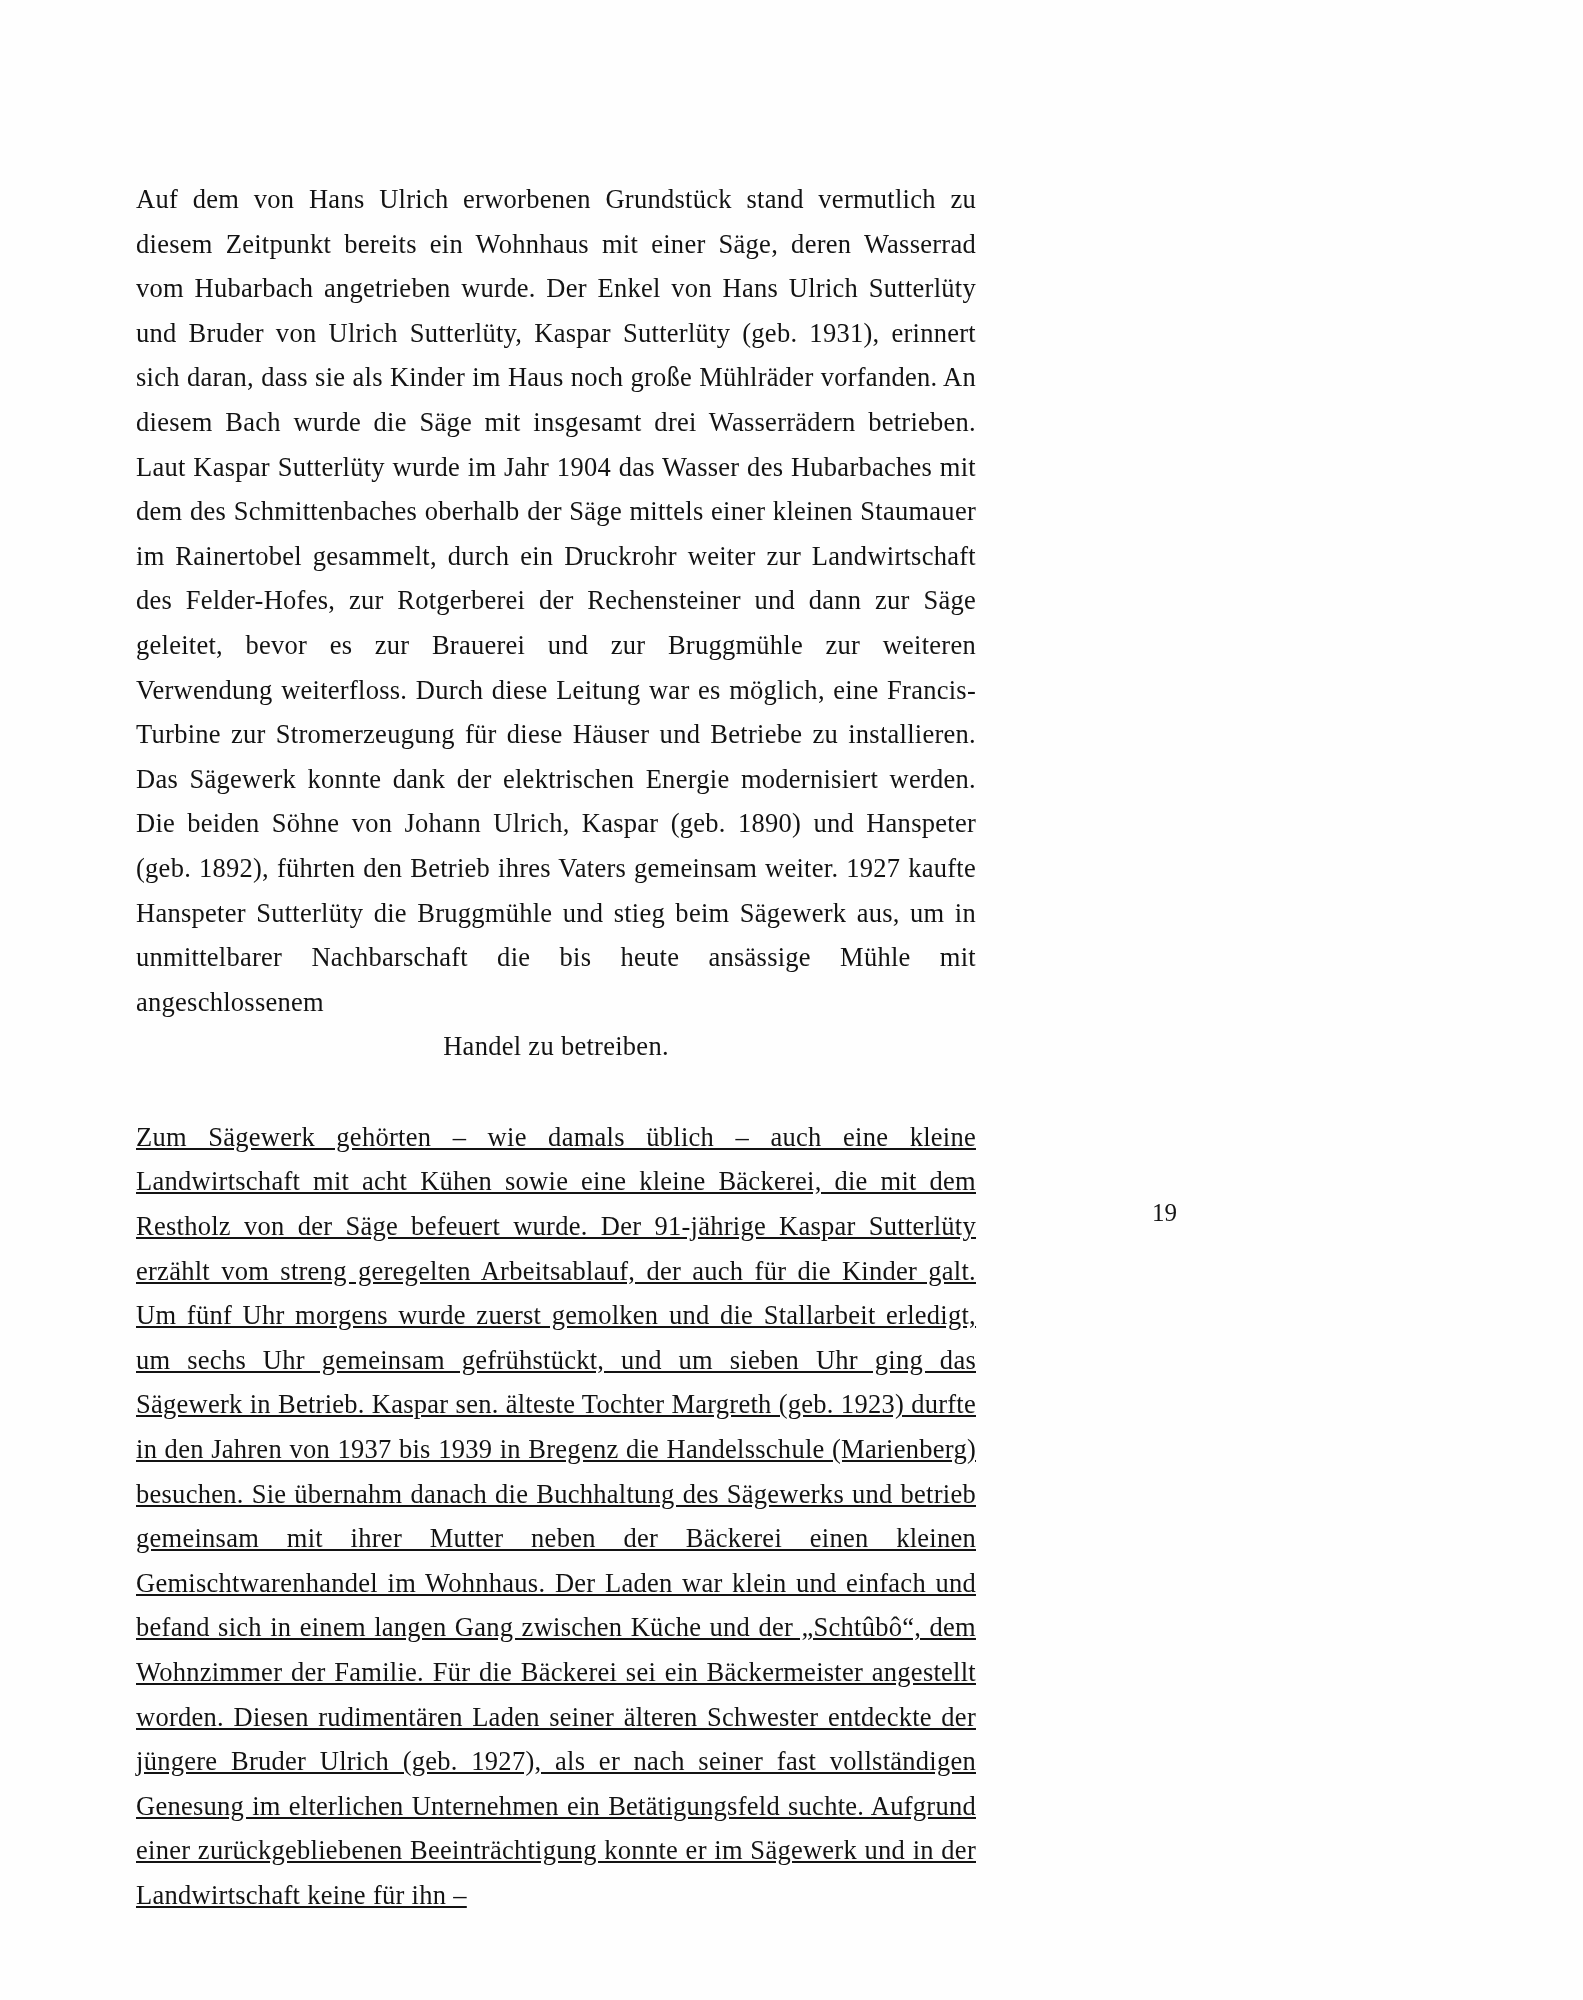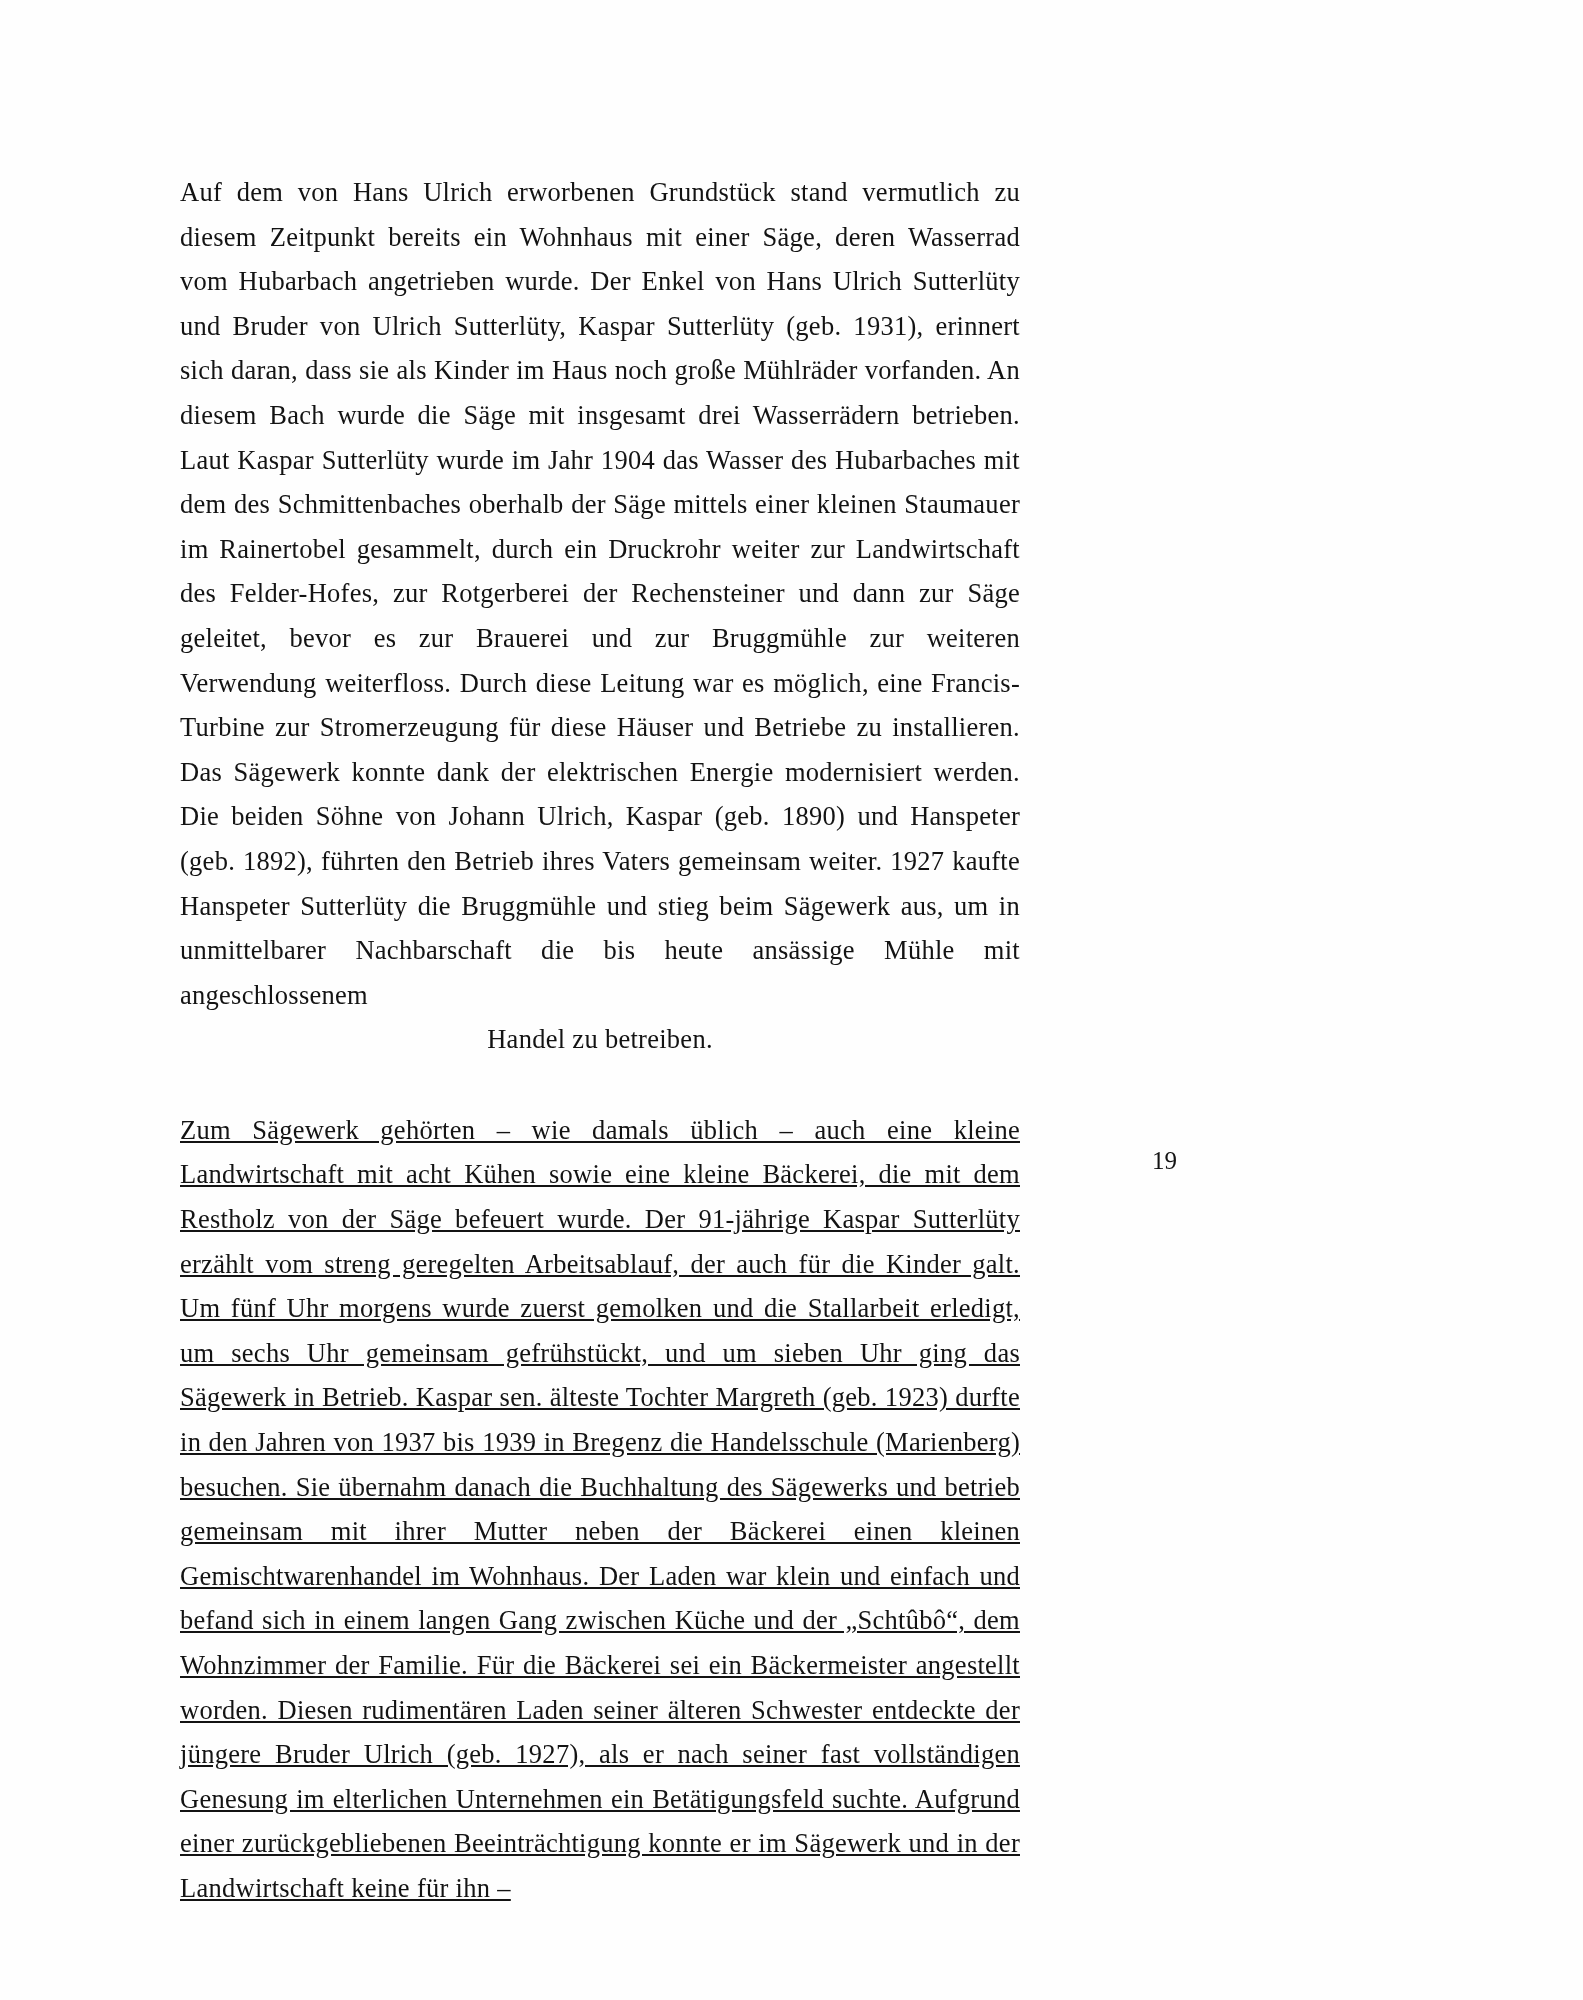--- a/index.html
+++ b/index.html
@@ -18,23 +18,22 @@
 
   #page {
     position: absolute;
     inset: 0;
     background: #fefefe;
   }
 
   .text-column {
     position: absolute;
     left: 136px;
-    top: 170px;
+    top: 177px;
     width: 840px;
-    margin-left: 44px;
   }
 
   .para {
     margin: 0;
     text-align: justify;
     text-justify: inter-word;
     font-size: 26.5px;
     line-height: 44.6px;
     letter-spacing: 0.01em;
     word-spacing: 0.005em;
@@ -53,21 +52,21 @@
   }
   .para.has-centered-tail .tail-line {
     display: block;
     text-align: center;
     width: 100%;
   }
 
   .page-number {
     position: absolute;
     left: 1152px;
-    top: 1148px;
+    top: 1200px;
     font-size: 25px;
     line-height: 1;
     color: #131313;
     font-family: "Liberation Serif", "DejaVu Serif", serif;
   }
 </style>
 </head>
 <body>
 
 <div id="page">

